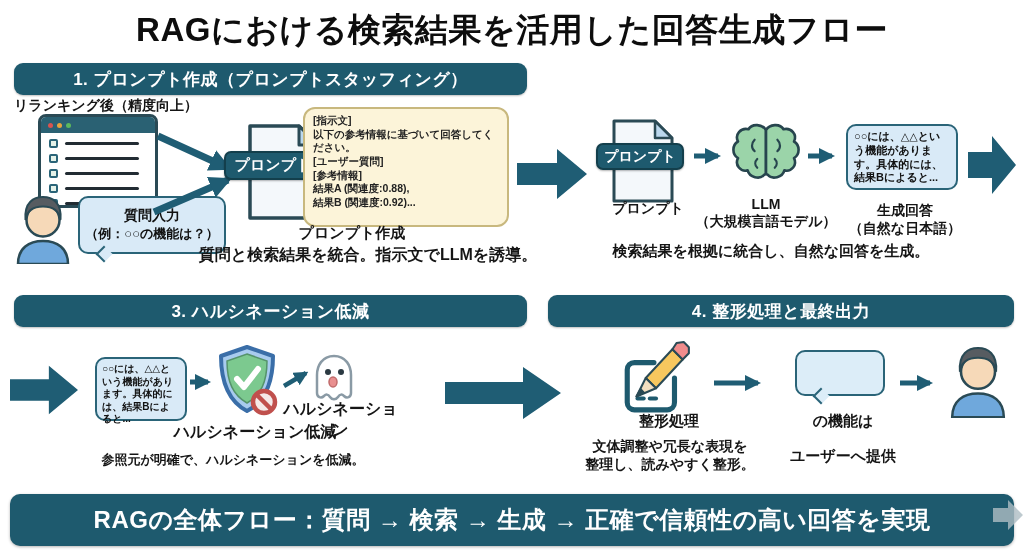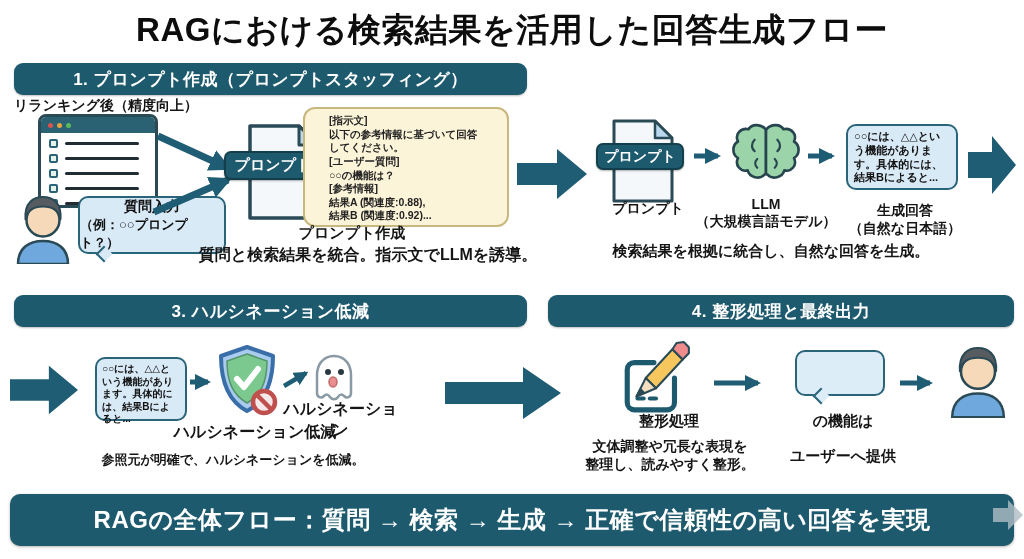--- a/index.html
+++ b/index.html
@@ -5,21 +5,21 @@
   *{margin:0;padding:0;box-sizing:border-box}
   html,body{background:#fff}
   body{font-family:"Liberation Sans","DejaVu Sans",sans-serif}
   #canvas{position:relative;width:1024px;height:559px;background:#fff;overflow:hidden;font-weight:bold;color:#111}
   .abs{position:absolute}
   .title{position:absolute;left:0;top:8px;width:1024px;text-align:center;font-size:33px;letter-spacing:.5px;color:#0d0d0d}
   .hdr{position:absolute;height:32px;background:#1E5A6E;border-radius:9px;color:#fff;font-size:17px;display:flex;align-items:center;justify-content:center;letter-spacing:.5px;box-shadow:0 1px 2px rgba(0,0,0,.25)}
   .lbl{position:absolute;text-align:center;color:#151515}
   .bubble{position:absolute;background:#D9EAF7;border:2px solid #2A6478;border-radius:10px}
   .bubble .tail{position:absolute;width:12px;height:12px;background:#D9EAF7;border-left:2px solid #2A6478;border-bottom:2px solid #2A6478;transform:rotate(45deg);bottom:-8px;left:18px}
-  .note{position:absolute;background:#FCF4D9;border:2px solid #C8B87E;border-radius:12px;padding:5px 24px;font-size:10.5px;line-height:1.3;color:#222}
+  .note{position:absolute;background:#FCF4D9;border:2px solid #C8B87E;border-radius:12px;padding:5px 8px;font-size:10.5px;line-height:1.3;color:#222}
   .badge{position:absolute;background:#1E5A6E;border:2px solid #133F4C;border-radius:7px;color:#fff;display:flex;align-items:center;justify-content:center;font-size:15px;box-shadow:0 1px 2px rgba(0,0,0,.3)}
   .window{position:absolute;background:#fff;border:3px solid #2A4A55;border-radius:8px;overflow:hidden}
   .winbar{height:16px;background:#2A6173;display:flex;align-items:center;gap:4px;padding-left:7px}
   .dot{width:5px;height:5px;border-radius:50%}
   .dot.r{background:#D9534F}.dot.y{background:#E8A33D}.dot.g{background:#5CB85C}
   .winrow{display:flex;align-items:center;gap:7px;margin:6px 8px 0 8px}
   .chk{width:9px;height:9px;border:2px solid #2A6478;background:#E4F2E9;border-radius:2px;flex:0 0 auto}
   .ln{height:3px;background:#222c33;border-radius:2px}
   svg{display:block}
 </style>
@@ -75,21 +75,21 @@
   <div class="abs" style="left:12px;top:190px;width:62px;height:74px">
     <svg viewBox="0 0 62 74" width="62" height="74">
       <path d="M6 74 C6 58 17 51 31 51 C45 51 56 58 56 74 Z" fill="#6FA8DC" stroke="#2A4A55" stroke-width="2.5" stroke-linejoin="round"></path>
       <circle cx="31" cy="30" r="16.5" fill="#F6D9B8" stroke="#2A4A55" stroke-width="2.5"></circle>
       <path d="M13.5 30 C12 12 22 7 31 7 C40 7 50 12 48.5 30 C47 20 41 16.5 31 16.5 C21 16.5 15 20 13.5 30 Z" fill="#575C61" stroke="#2A4A55" stroke-width="2"></path>
     </svg>
   </div>
 
   <div class="bubble" style="left:78px;top:196px;width:148px;height:58px;display:flex;flex-direction:column;align-items:center;justify-content:center">
     <div style="font-size:14px">質問入力</div>
-    <div style="font-size:13px">（例：○○プロンプト？）</div>
+    <div style="font-size:13px">（例：○○の機能は？）</div>
     <div class="tail"></div>
   </div>
 
   <div class="abs" style="left:152px;top:122px;width:96px;height:100px">
     <svg viewBox="0 0 96 100" width="96" height="100">
       <line x1="6" y1="14" x2="76" y2="46" stroke="#1F5D74" stroke-width="7" marker-end="url(#ah)"></line>
       <line x1="2" y1="90" x2="76" y2="58" stroke="#1F5D74" stroke-width="7" marker-end="url(#ah)"></line>
     </svg>
   </div>
 
@@ -98,21 +98,20 @@
       <path d="M5 4 H54 L73 23 V96 H5 Z" fill="#F4F8FB" stroke="#2A4A55" stroke-width="3.5" stroke-linejoin="round"></path>
       <path d="M54 4 L54 23 H73 Z" fill="#BBD8EE" stroke="#2A4A55" stroke-width="3" stroke-linejoin="round"></path>
     </svg>
   </div>
   <div class="badge" style="left:224px;top:151px;width:98px;height:29px">プロンプト</div>
 
   <div class="note" style="left:303px;top:107px;width:206px;height:120px">
     <div>[指示文]</div>
     <div>以下の参考情報に基づいて回答してください。</div>
     <div>[ユーザー質問]</div>
-    <div>○○の機能は？</div>
     <div>[参考情報]</div>
     <div>結果A (関連度:0.88),</div>
     <div>結果B (関連度:0.92)...</div>
   </div>
 
   <div class="lbl" style="left:252px;top:224px;width:200px;font-size:15px">プロンプト作成</div>
   <div class="lbl" style="left:168px;top:245px;width:400px;font-size:16px">質問と検索結果を統合。指示文でLLMを誘導。</div>
 
   <div class="abs" style="left:517px;top:146px;width:70px;height:56px">
     <svg viewBox="0 0 70 56" width="70" height="56">

